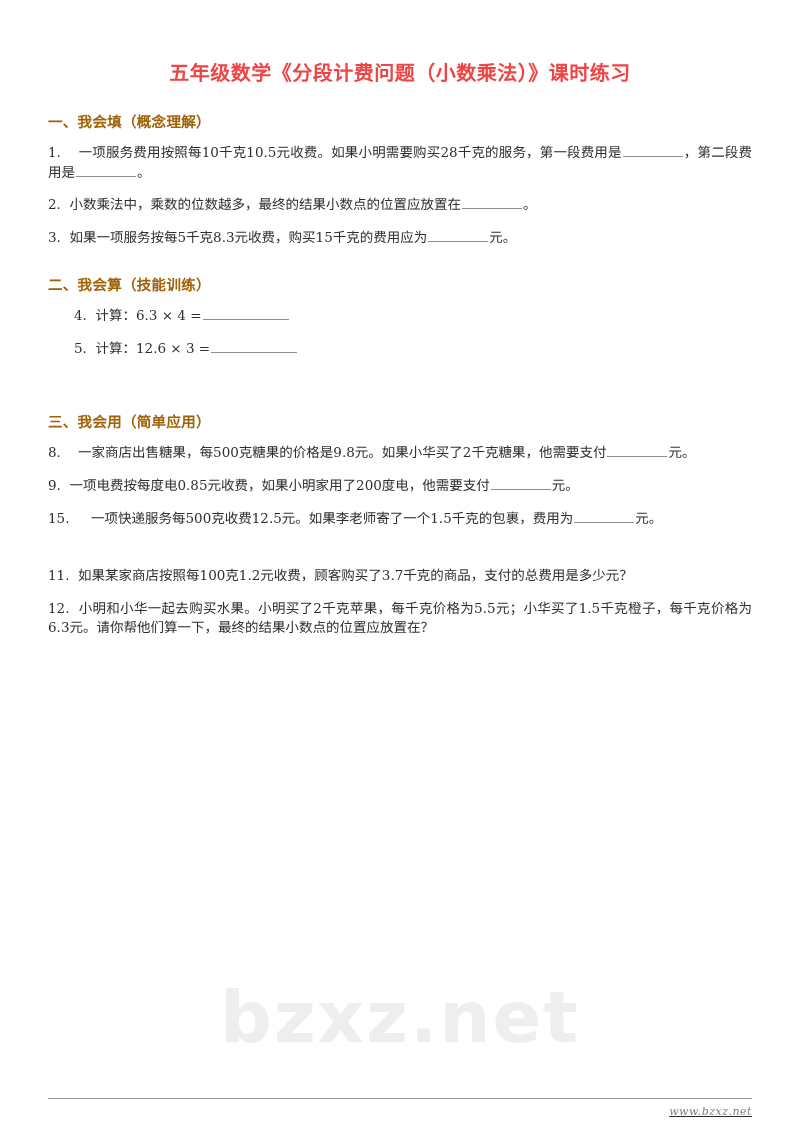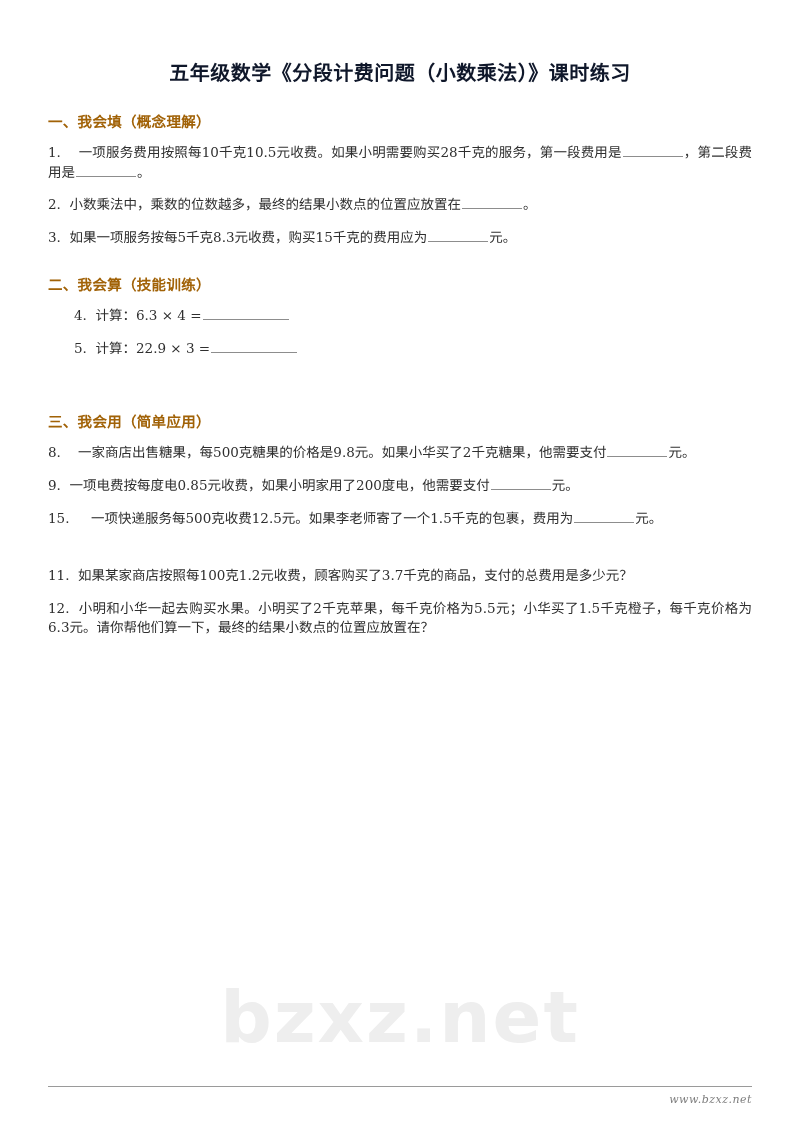--- a/index.html
+++ b/index.html
@@ -50,21 +50,21 @@
     padding: 0 48px;
   }
 
   .doc-title {
     text-align: center;
     font-size: 20px;
     font-weight: 700;
     letter-spacing: 0.5px;
     margin: 0;
     padding-top: 57px;
-    color: #0f172a;
+    color: #ef4444;
     font-family: "DejaVu Serif", "Liberation Serif", serif;
   }
 
   .section {
     margin-top: 0;
   }
 
   .section-title {
     font-family: "DejaVu Sans", "Liberation Sans", sans-serif;
     font-weight: 700;
@@ -102,22 +102,23 @@
   .sp-after-h  { height: 12px; }
   .sp-q        { height: 13px; }
   .sp-sec      { height: 26px; }
   .sp-calc     { height: 13px; }
 
   
   .footer {
     position: absolute;
     left: 48px;
     right: 48px;
-    bottom: 24px;
+    bottom: 12px;
     z-index: 2;
+    text-decoration: underline;
   }
   .footer-rule {
     border: 0;
     border-top: 1px solid #9a9a9a;
     margin: 0 0 6px 0;
   }
   .footer-url {
     text-align: right;
     font-family: "DejaVu Serif", "Liberation Serif", serif;
     font-style: italic;
@@ -168,21 +169,21 @@
       <div class="sp-after-h"></div>
 
       <p class="q" style="padding-left:26px">
         <span class="num">4.</span>
         <span>&nbsp;</span><span>计算：</span><span>6.3 × 4 =</span><span class="blank w-calc"></span>
       </p>
       <div class="sp-calc"></div>
 
       <p class="q" style="padding-left:26px">
         <span class="num">5.</span>
-        <span>&nbsp;</span><span>计算：</span><span>22.9 × 3 =</span><span class="blank w-calc"></span>
+        <span>&nbsp;</span><span>计算：</span><span>12.6 × 3 =</span><span class="blank w-calc"></span>
       </p>
       <div class="sp-calc"></div>
 
       <div class="sp-calc"></div>
 
     </div>
 
     <div class="sp-sec"></div>
 
     <div class="section">

